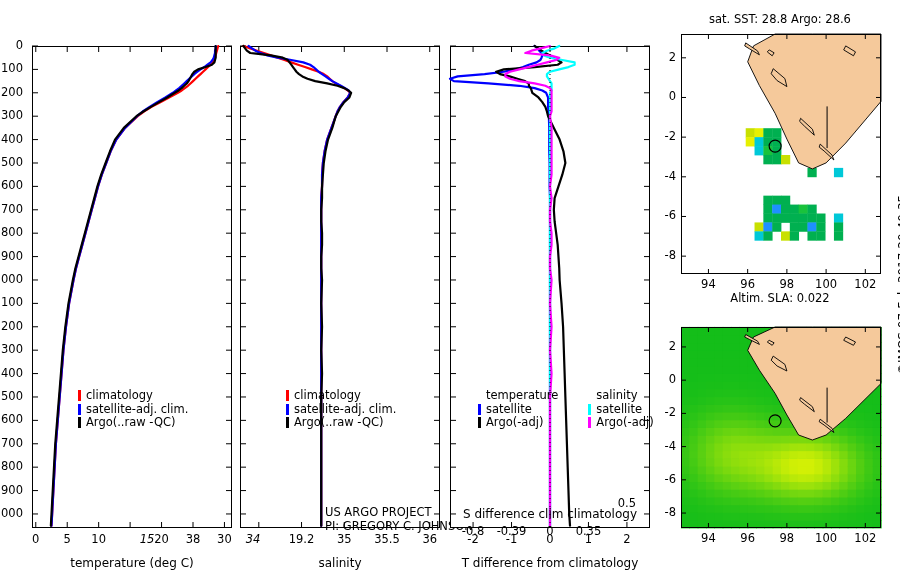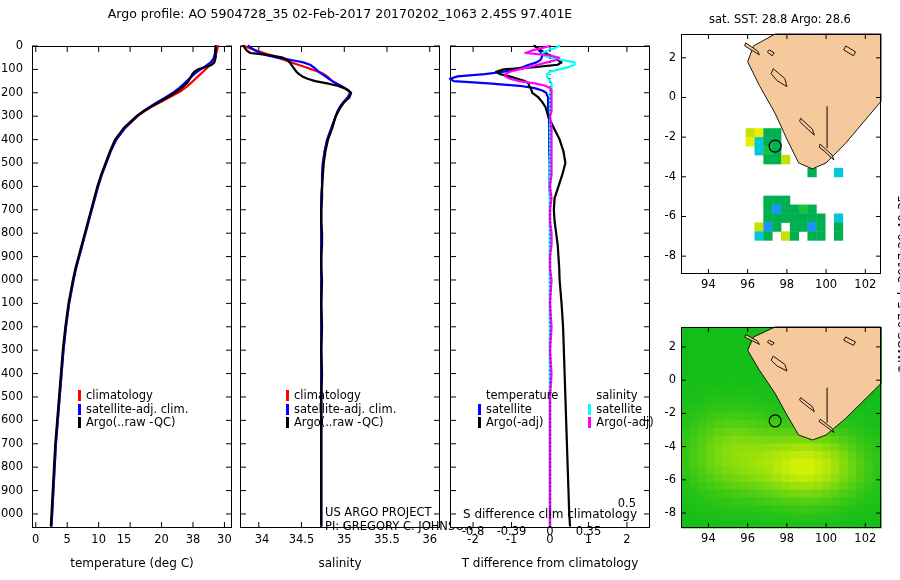--- a/index.html
+++ b/index.html
@@ -14,21 +14,20 @@
   .legrow{display:flex;align-items:center;}
   .swatch{width:3px;height:11px;margin-right:5px;flex:0 0 auto;}
   .credit{font-size:11.5px;line-height:13.5px;}
   .maptitle{font-size:11.5px;line-height:14px;text-align:center;}
   .vert{position:absolute;transform-origin:0 0;white-space:nowrap;font-size:12px;}
 </style>
 </head>
 <body>
 
 <div class="abs title">
-  <div>Argo profile: AO 5904728_35 02-Feb-2017 20170202_1063 2.45S 97.401E</div>
 </div>
 
 <div id="p1" class="abs" style="left:32px;top:46px;width:200px;height:482px;">
   <svg id="svg1" width="200" height="482">
       <rect x="0.5" y="0.5" width="199" height="481" fill="#fff" stroke="#000" stroke-width="1"></rect>
       <line x1="0" y1="0" x2="6" y2="0" stroke="#000" stroke-width="1"></line>
       <line x1="200" y1="0" x2="194" y2="0" stroke="#000" stroke-width="1"></line>
       <line x1="0" y1="23.398058252427184" x2="6" y2="23.398058252427184" stroke="#000" stroke-width="1"></line>
       <line x1="200" y1="23.398058252427184" x2="194" y2="23.398058252427184" stroke="#000" stroke-width="1"></line>
       <line x1="0" y1="46.79611650485437" x2="6" y2="46.79611650485437" stroke="#000" stroke-width="1"></line>
@@ -108,21 +107,21 @@
     <div class="ticklbl" style="position: absolute; left: 23px; top: 412.369px; transform: translateX(-100%);">1600</div>
     <div class="ticklbl" style="position: absolute; left: 23px; top: 435.767px; transform: translateX(-100%);">1700</div>
     <div class="ticklbl" style="position: absolute; left: 23px; top: 459.165px; transform: translateX(-100%);">1800</div>
     <div class="ticklbl" style="position: absolute; left: 23px; top: 482.563px; transform: translateX(-100%);">1900</div>
     <div class="ticklbl" style="position: absolute; left: 23px; top: 505.961px; transform: translateX(-100%);">2000</div>
   </div>
 <div class="abs" id="p1ticksX">
     <div class="ticklbl" style="position: absolute; left: 35.7736px; top: 532px; transform: translateX(-50%);">0</div>
     <div class="ticklbl" style="position: absolute; left: 67.2201px; top: 532px; transform: translateX(-50%);">5</div>
     <div class="ticklbl" style="position: absolute; left: 98.6667px; top: 532px; transform: translateX(-50%);">10</div>
-    <div class="ticklbl" style="position: absolute; left: 124px; top: 532px; transform: translateX(-50%);">15</div>
+    <div class="ticklbl" style="position: absolute; left: 147px; top: 532px; transform: translateX(-50%); font-style: italic;">15</div>
     <div class="ticklbl" style="position: absolute; left: 161.56px; top: 532px; transform: translateX(-50%);">20</div>
     <div class="ticklbl" style="position: absolute; left: 193.006px; top: 532px; transform: translateX(-50%);">38</div>
     <div class="ticklbl" style="position: absolute; left: 224.453px; top: 532px; transform: translateX(-50%);">30</div>
   </div>
 <div class="abs axlbl" style="left:32px;top:556px;width:200px;text-align:center;">temperature (deg C)</div>
 <div class="abs legend" id="leg1" style="left:78px;top:389px;">
     <div class="legrow">
       <span class="swatch" style="background: rgb(255, 0, 0);"></span>
       <span>climatology</span>
     </div>
@@ -190,22 +189,22 @@
       <line x1="147.00854700854714" y1="482" x2="147.00854700854714" y2="476" stroke="#000" stroke-width="1"></line>
       <line x1="147.00854700854714" y1="0" x2="147.00854700854714" y2="6" stroke="#000" stroke-width="1"></line>
       <line x1="189.74358974358992" y1="482" x2="189.74358974358992" y2="476" stroke="#000" stroke-width="1"></line>
       <line x1="189.74358974358992" y1="0" x2="189.74358974358992" y2="6" stroke="#000" stroke-width="1"></line>
       <path d="M3.42,0.00L10.26,2.34L17.09,4.68L23.93,7.02L30.77,9.36L37.61,11.70L44.44,14.04L51.28,16.38L58.12,18.72L64.96,21.06L71.79,23.40L78.63,25.74L83.76,28.08L87.18,30.42L89.74,32.76L92.31,35.10L95.73,37.44L100.00,39.78L104.27,42.12L107.69,44.46L110.26,46.80L107.69,51.48L103.42,56.16L100.00,60.83L97.44,65.51L95.73,70.19L91.45,81.89L87.18,93.59L84.62,105.29L82.91,116.99L82.05,128.69L82.05,140.39L81.20,152.09L81.20,163.79L81.20,175.49L81.20,187.18L81.20,198.88L81.20,210.58L81.20,222.28L81.20,233.98L81.20,257.38L81.20,280.78L81.20,304.17L81.20,327.57L81.20,350.97L81.20,374.37L81.20,397.77L81.20,421.17L81.20,444.56L81.20,467.96L81.20,479.66" fill="none" stroke="#ff0000" stroke-width="2.2" stroke-linejoin="round" stroke-linecap="round"></path>
       <path d="M8.55,0.00L11.97,2.34L15.38,4.68L20.51,7.02L27.35,9.36L37.61,11.70L51.28,14.04L63.25,16.38L70.09,18.72L73.50,21.06L76.07,23.40L78.63,25.74L82.05,28.08L85.47,30.42L88.89,32.76L92.31,35.10L96.58,37.44L100.85,39.78L105.13,42.12L108.55,44.46L110.26,46.80L107.69,51.48L103.42,56.16L100.00,60.83L97.44,65.51L95.73,70.19L91.45,81.89L87.18,93.59L84.62,105.29L82.91,116.99L82.05,128.69L82.05,140.39L81.20,152.09L81.20,163.79L81.20,175.49L81.20,187.18L81.20,198.88L81.20,210.58L81.20,222.28L81.20,233.98L81.20,257.38L81.20,280.78L81.20,304.17L81.20,327.57L81.20,350.97L81.20,374.37L81.20,397.77L81.20,421.17L81.20,444.56L81.20,467.96L81.20,479.66" fill="none" stroke="#0000ff" stroke-width="2.2" stroke-linejoin="round" stroke-linecap="round"></path>
       <path d="M3.42,0.00L5.13,2.34L6.84,4.68L10.26,7.02L30.77,9.36L42.74,11.70L47.86,14.04L49.57,16.38L51.28,18.72L52.99,21.06L54.70,23.40L56.41,25.74L58.97,28.08L62.39,30.42L67.52,32.76L75.21,35.10L87.18,37.44L97.44,39.78L104.27,42.12L108.55,44.46L111.11,46.80L109.40,51.48L104.27,56.16L100.85,60.83L98.29,65.51L95.73,70.19L92.31,81.89L88.03,93.59L85.47,105.29L83.76,116.99L82.91,128.69L82.05,140.39L82.05,152.09L81.20,163.79L81.20,175.49L82.05,187.18L82.05,198.88L81.20,210.58L81.20,222.28L82.05,233.98L81.20,257.38L82.05,280.78L81.20,304.17L82.05,327.57L81.20,350.97L81.20,374.37L81.20,397.77L81.20,421.17L81.20,444.56L81.20,467.96L81.20,479.66" fill="none" stroke="#000000" stroke-width="2.2" stroke-linejoin="round" stroke-linecap="round"></path>
     </svg>
 </div>
 <div class="abs" id="p2ticksX">
-    <div class="ticklbl" style="position: absolute; left: 262px; top: 532px; transform: translateX(-50%);">34</div>
-    <div class="ticklbl" style="position: absolute; left: 301.538px; top: 532px; transform: translateX(-50%);">34.5</div>
+    <div class="ticklbl" style="position: absolute; left: 253px; top: 532px; transform: translateX(-50%); font-style: italic;">34</div>
+    <div class="ticklbl" style="position: absolute; left: 301.538px; top: 532px; transform: translateX(-50%);">19.2</div>
     <div class="ticklbl" style="position: absolute; left: 344.274px; top: 532px; transform: translateX(-50%);">35</div>
     <div class="ticklbl" style="position: absolute; left: 387.009px; top: 532px; transform: translateX(-50%);">35.5</div>
     <div class="ticklbl" style="position: absolute; left: 429.744px; top: 532px; transform: translateX(-50%);">36</div>
   </div>
 <div class="abs axlbl" style="left:240px;top:556px;width:200px;text-align:center;">salinity</div>
 <div class="abs legend" id="leg2" style="left:286px;top:389px;">
     <div class="legrow">
       <span class="swatch" style="background: rgb(255, 0, 0);"></span>
       <span>climatology</span>
     </div>
@@ -428,20 +427,21 @@
   </div>
 <div class="abs" id="m1ticksX">
     <div class="ticklbl" style="position: absolute; left: 708.451px; top: 277px; transform: translateX(-50%);">94</div>
     <div class="ticklbl" style="position: absolute; left: 747.667px; top: 277px; transform: translateX(-50%);">96</div>
     <div class="ticklbl" style="position: absolute; left: 786.882px; top: 277px; transform: translateX(-50%);">98</div>
     <div class="ticklbl" style="position: absolute; left: 826.098px; top: 277px; transform: translateX(-50%);">100</div>
     <div class="ticklbl" style="position: absolute; left: 865.314px; top: 277px; transform: translateX(-50%);">102</div>
   </div>
 
 <div class="abs maptitle" style="left:670px;top:291px;width:220px;">
+  <div>Altim. SLA: 0.022</div>
 </div>
 <div id="m2" class="abs" style="left:681px;top:327px;width:200px;height:201px;">
   <svg id="svgm2" width="200" height="201">
       <rect x="0" y="0" width="200" height="201" fill="#00b050"></rect>
       <rect x="0" y="193.02644628099173" width="9.02745098039211" height="8.373553719008266" fill="rgb(21,190,25)"></rect>
       <rect x="0" y="185.30206611570247" width="9.02745098039211" height="8.373553719008266" fill="rgb(23,191,25)"></rect>
       <rect x="0" y="177.57768595041324" width="9.02745098039211" height="8.373553719008266" fill="rgb(25,191,24)"></rect>
       <rect x="0" y="169.85330578512398" width="9.02745098039211" height="8.373553719008266" fill="rgb(28,192,24)"></rect>
       <rect x="0" y="162.12892561983472" width="9.02745098039211" height="8.373553719008266" fill="rgb(33,193,24)"></rect>
       <rect x="0" y="154.40454545454548" width="9.02745098039211" height="8.373553719008237" fill="rgb(38,195,23)"></rect>

